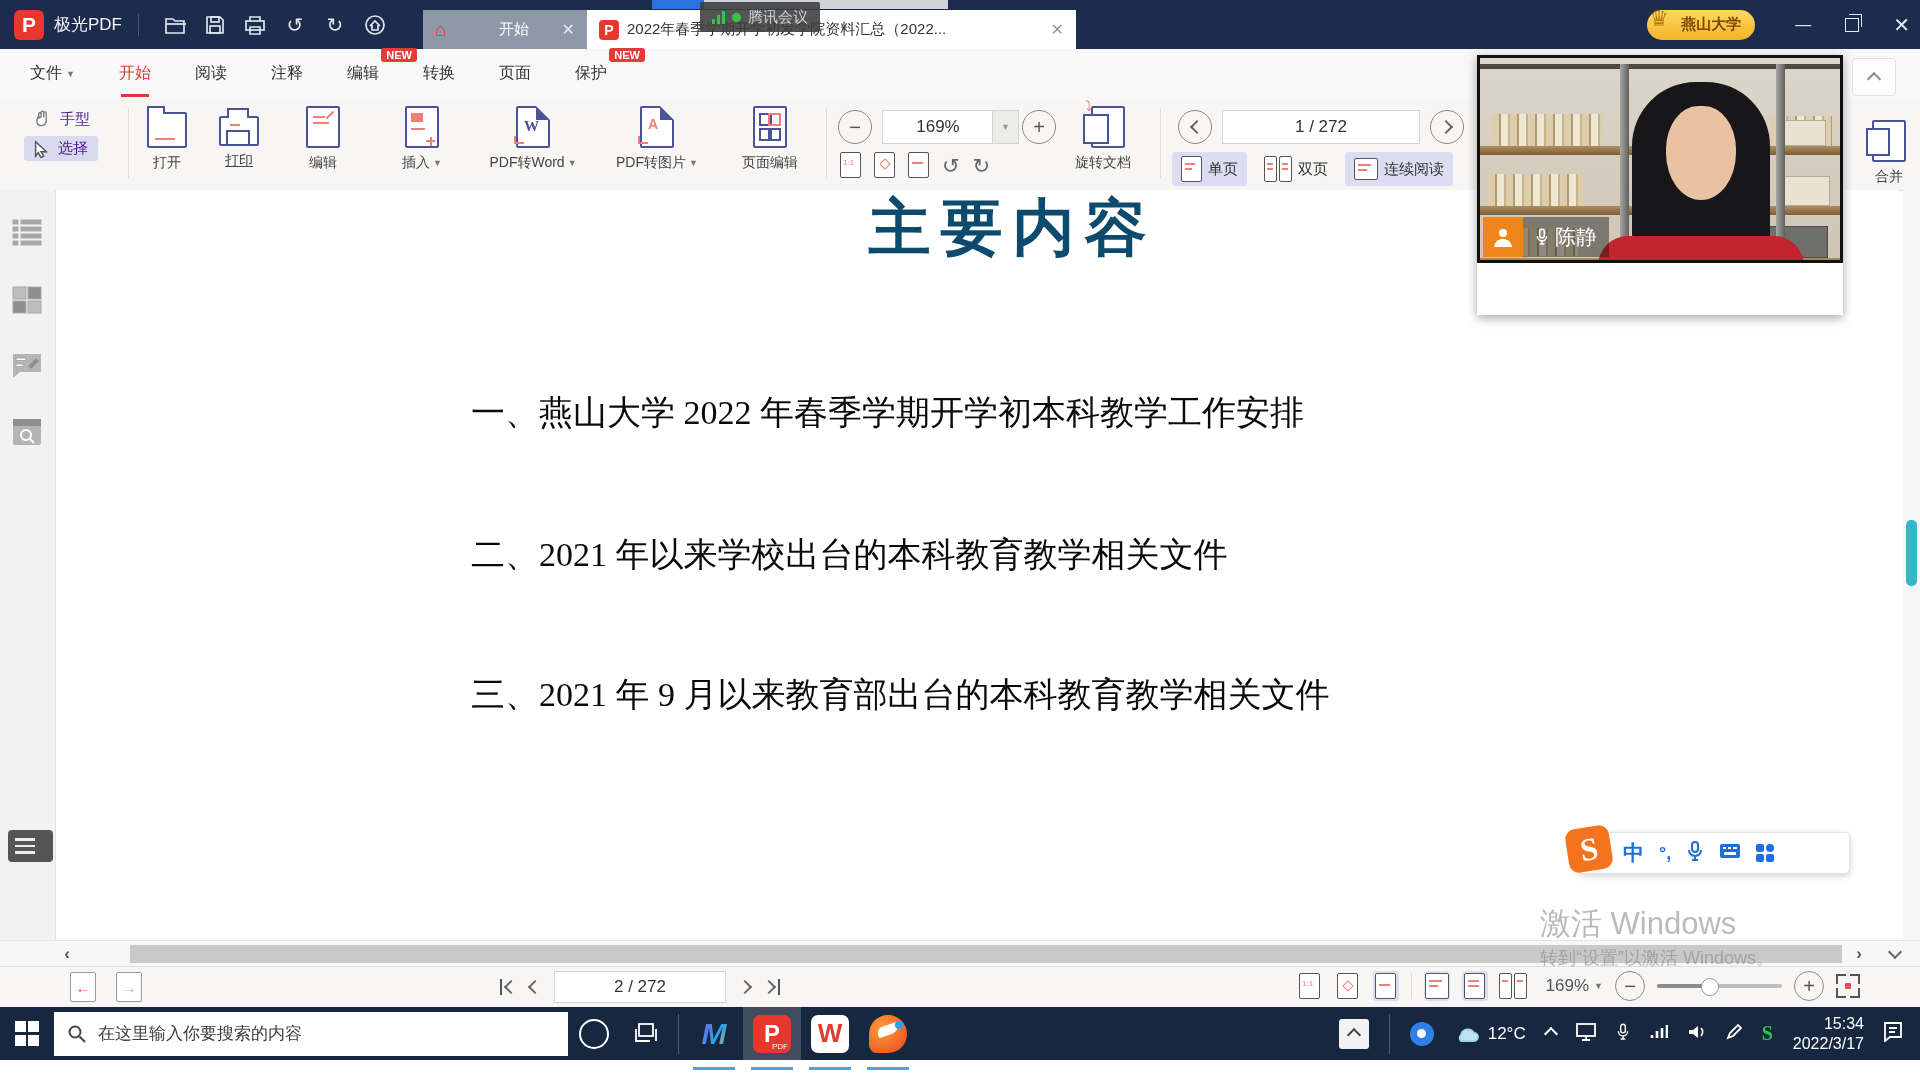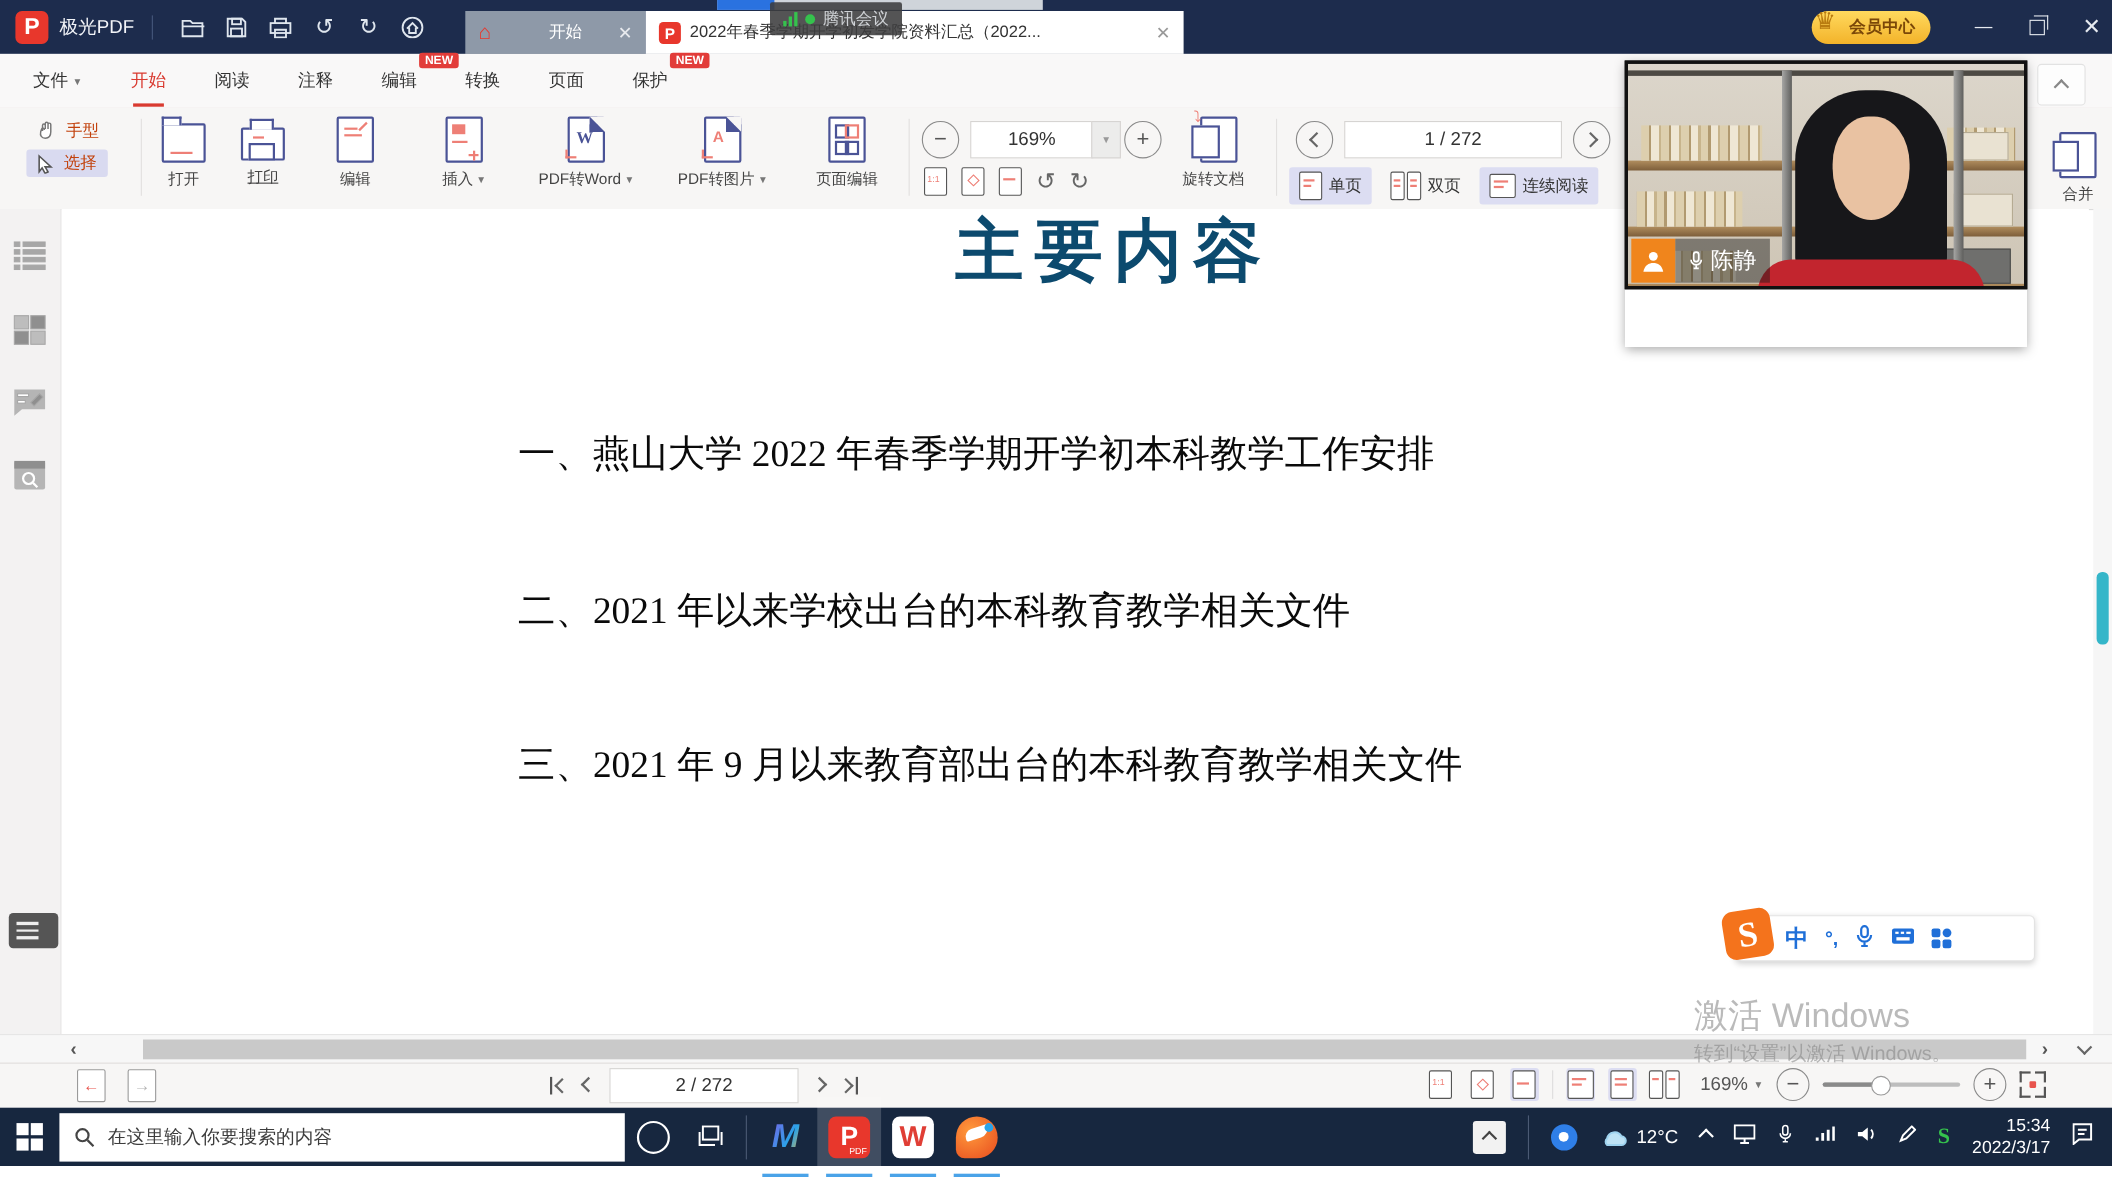--- a/index.html
+++ b/index.html
@@ -43,21 +43,21 @@
   .m-item{position:relative;margin-left:44px;display:flex;align-items:center;gap:4px;}
   .m-item.first{margin-left:30px;}
   .m-item.active{color:#d93a30;}
   .m-item.active::after{content:"";position:absolute;left:2px;right:2px;bottom:-13px;height:3px;background:#d93a30;}
   .caret{font-size:9px;color:#777;}
   .newbadge{position:absolute;top:-15px;right:-38px;background:#e23c39;color:#fff;font-size:11px;font-weight:bold;
     padding:1px 5px;border-radius:3px;}
   
   .toolbar{position:absolute;left:0;top:98px;width:1920px;height:92px;background:#f7f6f5;border-bottom:1px solid #dcdcdc;}
   .tool-sep{position:absolute;top:10px;width:1px;height:70px;background:#e2e0df;}
-  .tools2{position:absolute;left:24px;top:8px;display:flex;flex-direction:column;gap:4px;font-size:15px;color:#c2410c;}
+  .tools2{position:absolute;left:24px;top:8px;display:flex;flex-direction:column;gap:4px;font-size:15px;color:#4c1d95;}
   .tool-row{display:flex;align-items:center;gap:8px;padding:3px 8px;border-radius:3px;}
   .tool-row.sel{background:#d9daf0;}
   .bigbtn{position:absolute;top:8px;display:flex;flex-direction:column;align-items:center;gap:6px;font-size:14px;color:#444;}
   .bigbtn .lbl{display:flex;align-items:center;gap:3px;white-space:nowrap;text-align:center;}
   .bdoc{width:30px;height:38px;border:2px solid #4a5396;border-radius:2px;background:#fff;position:relative;}
   .bdoc.fold::before{content:"";position:absolute;top:-2px;right:-2px;width:0;height:0;
     border:7px solid;border-color:#f7f6f5 #f7f6f5 #4a5396 #4a5396;}
   .bfolder{width:36px;height:32px;margin-top:6px;border:2px solid #4a5396;border-radius:2px;background:#fff;position:relative;}
   .bfolder::before{content:"";position:absolute;top:-8px;left:-2px;width:14px;height:6px;border:2px solid #4a5396;border-bottom:none;background:#fff;}
   .rline{position:absolute;height:2px;background:#ee7f76;}
@@ -227,21 +227,21 @@
       </div>
       <div class="tab doc">
         <span class="pdoc">P</span>
         <span class="tabtitle">2022年春季学期开学初发学院资料汇总（2022...</span>
         <span class="x">✕</span>
       </div>
     </div>
 
     <div class="vip">
       <span class="crown">♛</span>
-      <span>会员中心</span>
+      <span>燕山大学</span>
     </div>
     <div class="winbtns">
       <span>—</span>
       <span class="restore"></span>
       <span style="font-size:20px;">✕</span>
     </div>
   </div>
   <div class="meetstrip"></div>
   <div class="meetstrip-blue"></div>
   <div class="meetpill">

